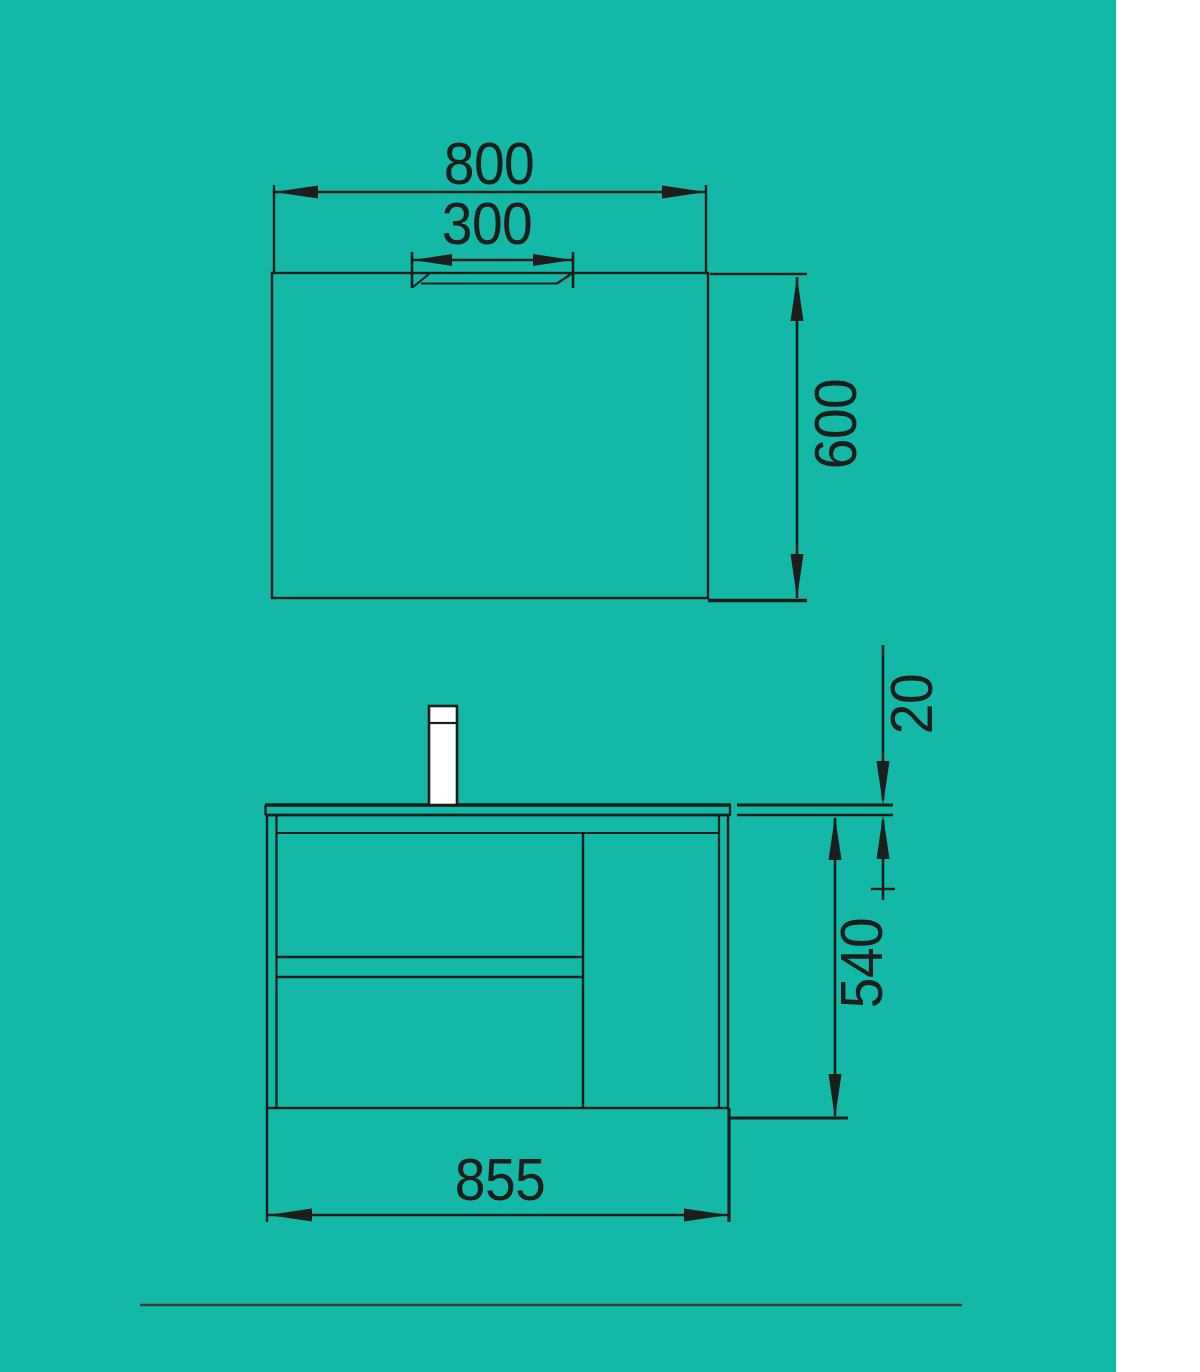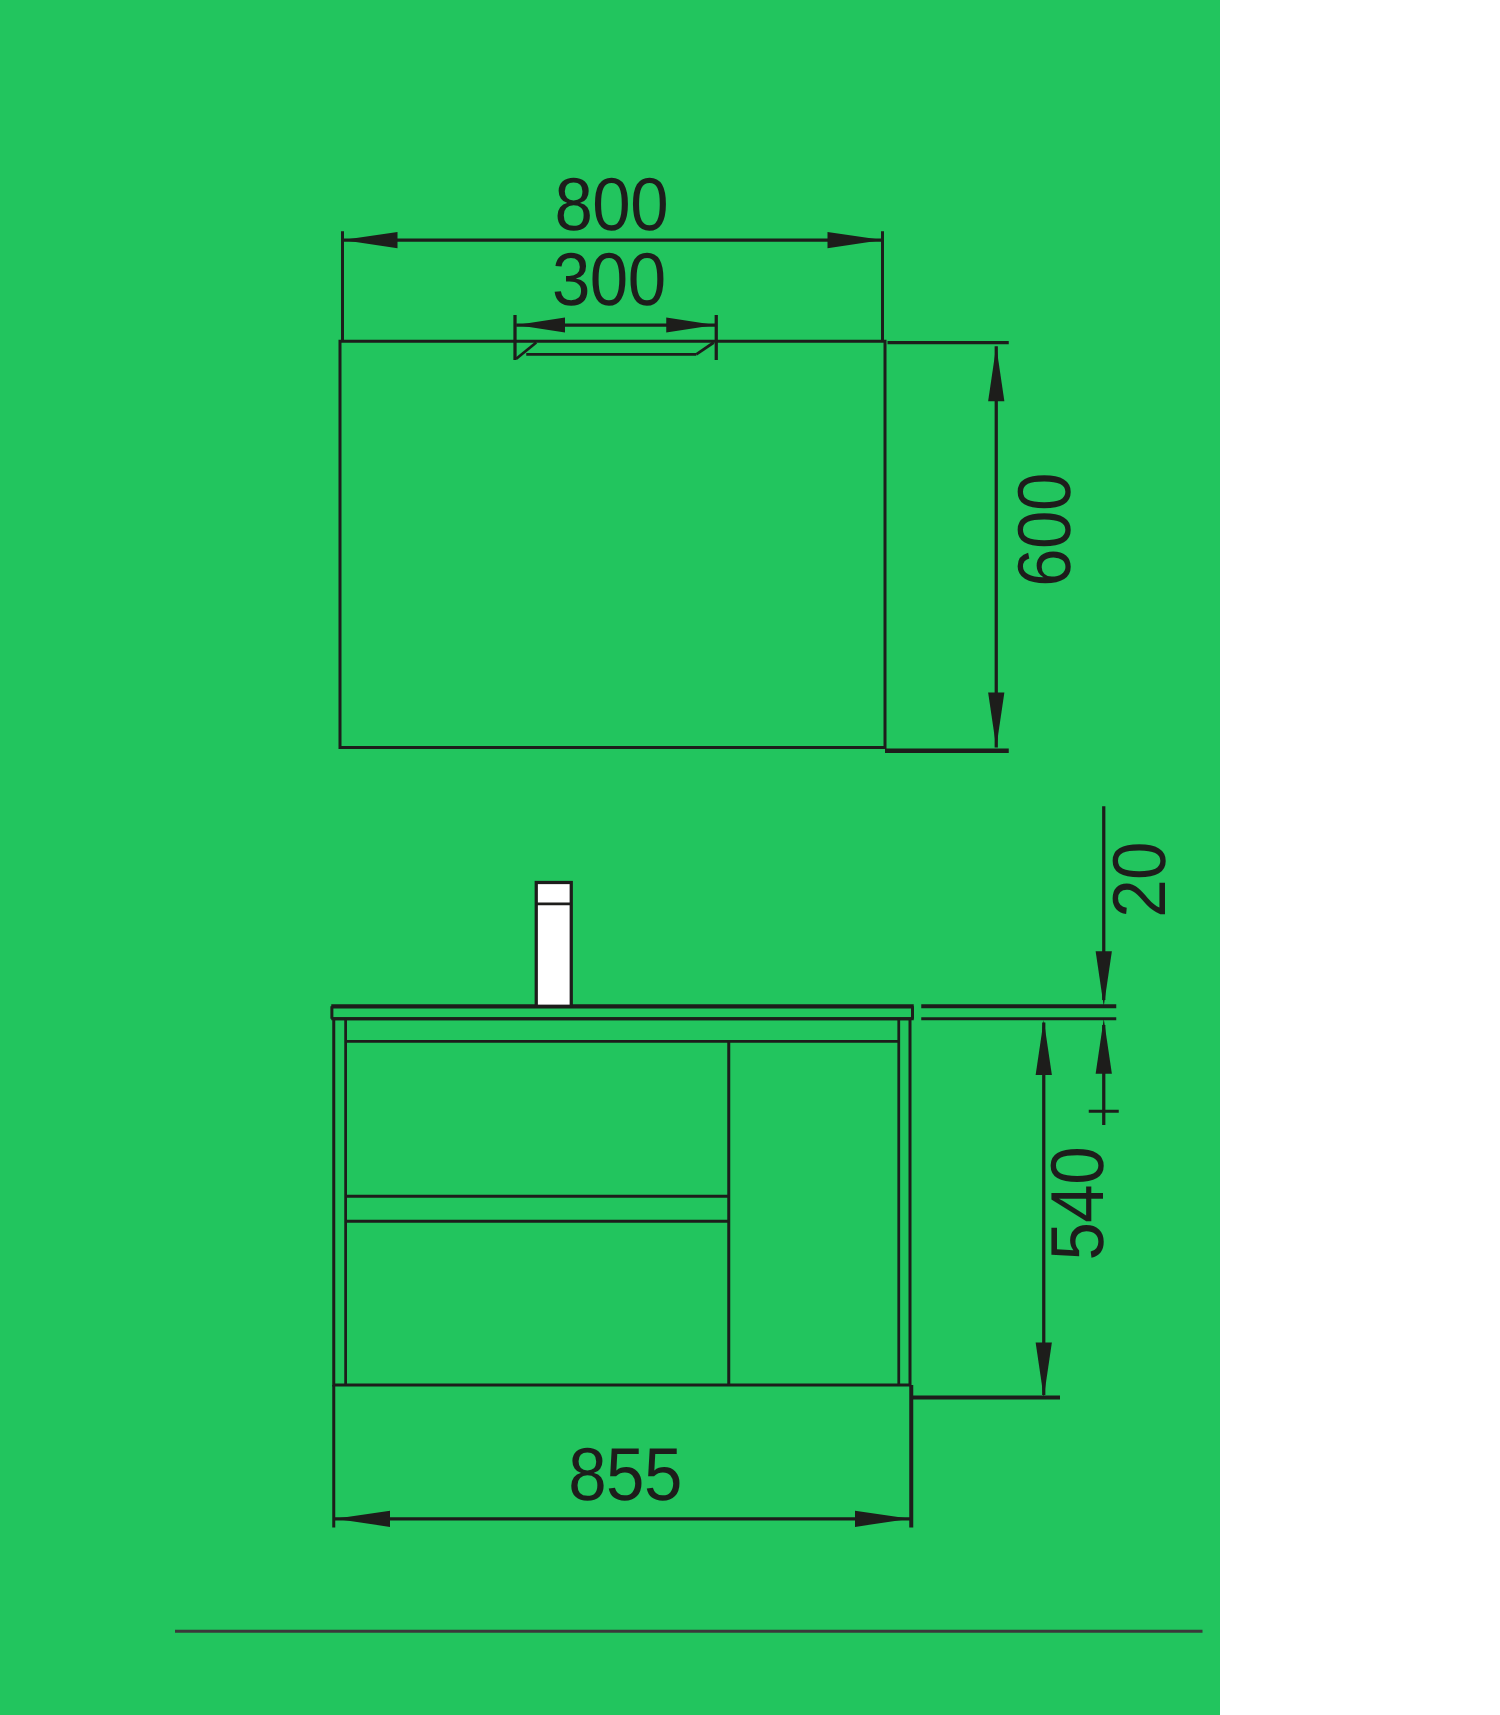--- a/index.html
+++ b/index.html
@@ -1,19 +1,19 @@
 <!DOCTYPE html>
 <html><head>
 <meta charset="utf-8">
 <style>
   html,body{margin:0;padding:0;background:#ffffff;}
   .canvas{
     position:relative;
-    width:976px;height:1372px;
-    background:#22c55e;
+    width:1116px;height:1372px;
+    background:#14b8a6;
     font-family:"Liberation Sans", sans-serif;
     overflow:hidden;
   }
   .canvas svg{position:absolute;left:0;top:0;}
   .dim-label{
     position:absolute;
     font-size:60px;
     line-height:1;
     color:#1d1d1b;
     white-space:nowrap;

